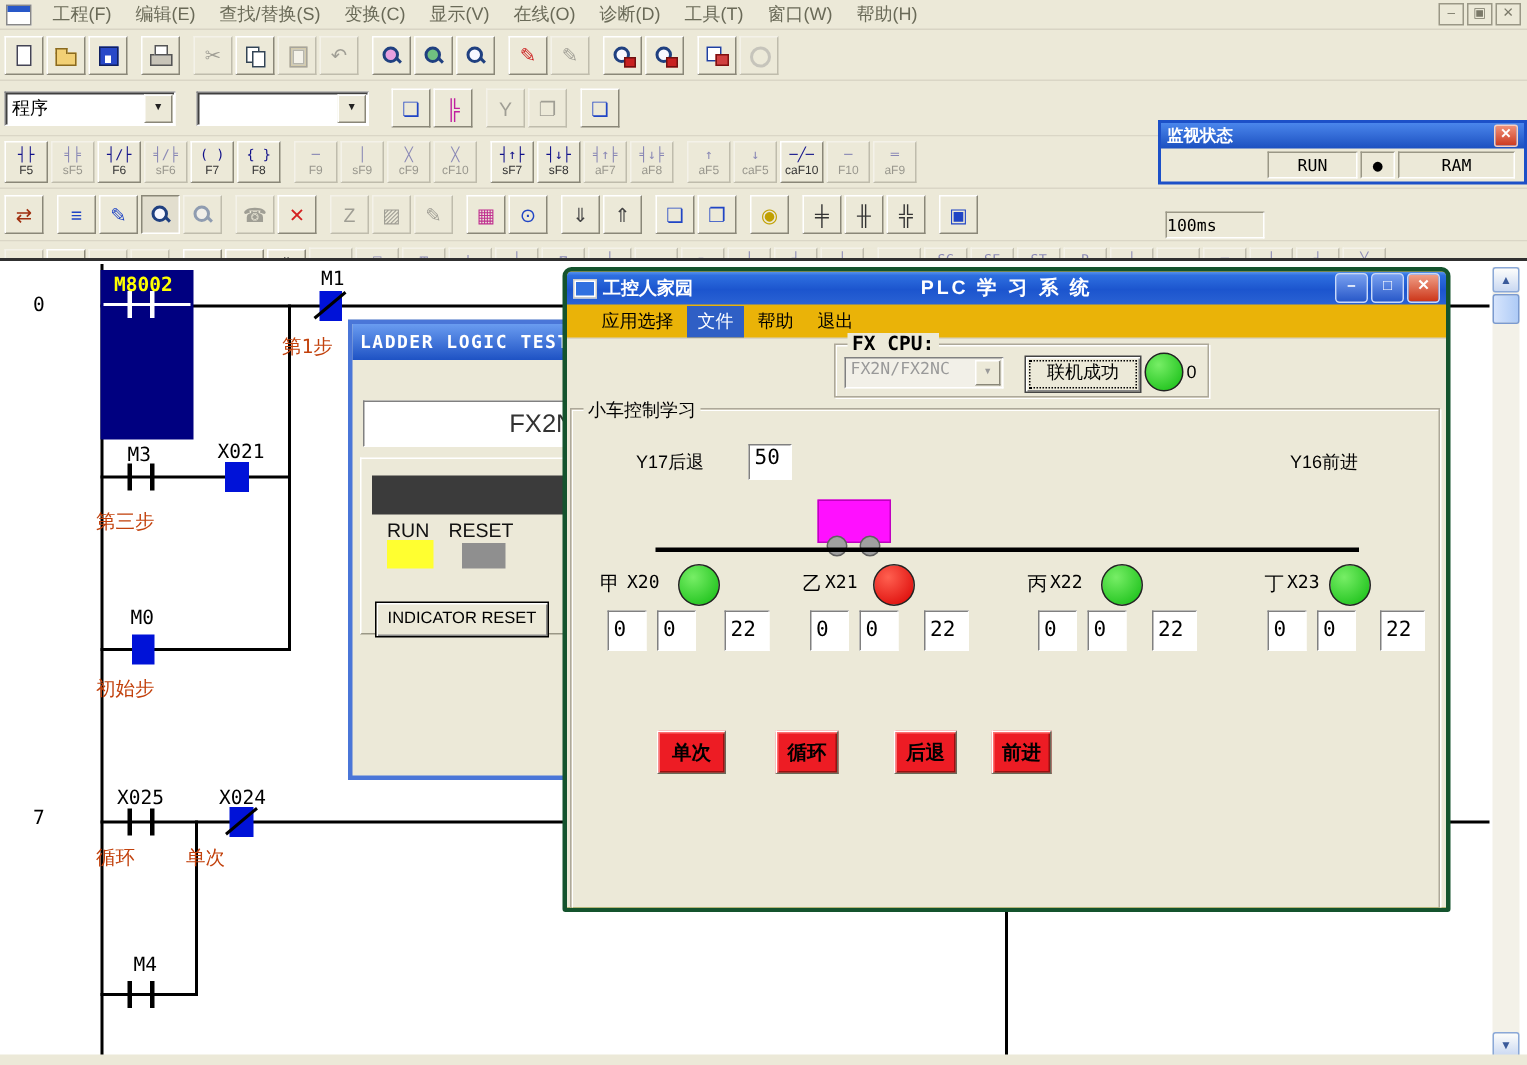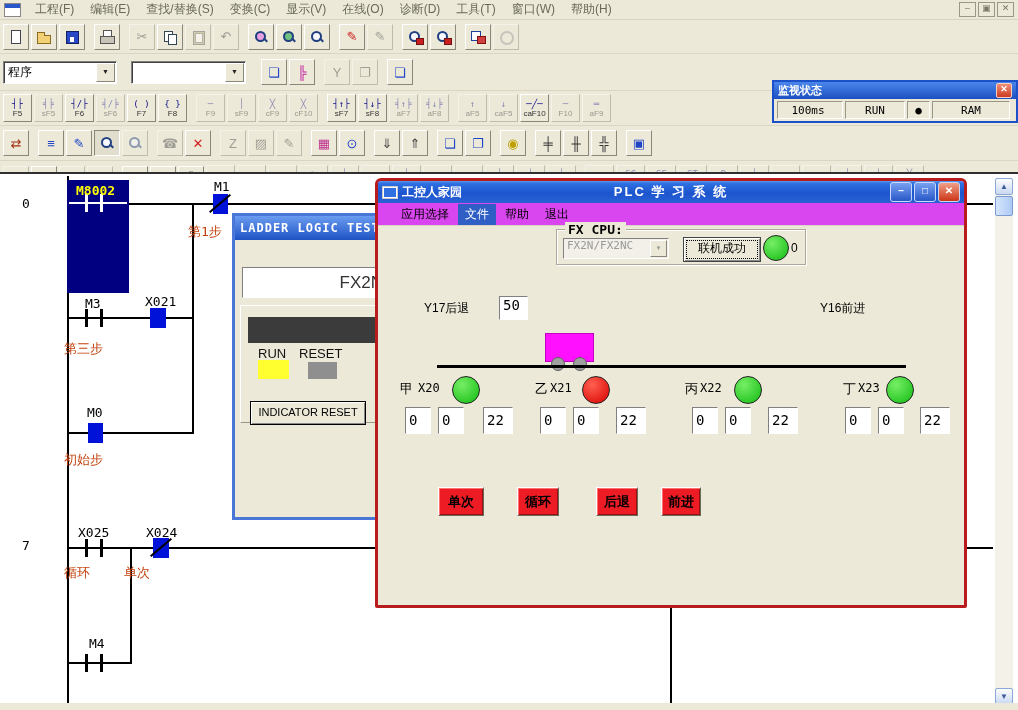--- a/index.html
+++ b/index.html
@@ -102,21 +102,21 @@
          border:1px solid;border-color:#fff #9A9786 #9A9786 #fff}
   .ltdark{position:absolute;left:7px;top:11px;width:150px;height:26px;background:#3B3B3B}
   .ltlabel{position:absolute;font-size:13px;color:#111}
   .ltbox{position:absolute}
   .ltreset{position:absolute;left:15px;top:185px;width:114px;height:22px;background:#ECE9D8;
          border:1px solid #000;box-shadow:inset 1px 1px 0 #fff,inset -1px -1px 0 #888;
          font-size:11px;text-align:center;line-height:20px;color:#000}
 
   
   .dlg{position:absolute;left:375px;top:178px;width:592px;height:430px;z-index:20;box-sizing:border-box;
-       border:3px solid #b91c1c;border-radius:6px 6px 2px 2px;background:#d946ef;overflow:hidden}
+       border:3px solid #14532d;border-radius:6px 6px 2px 2px;background:#eab308;overflow:hidden}
   .dlg .ttl{height:22px;background:linear-gradient(180deg,#5A96EE 0%,#2E6FE0 12%,#1C55CE 55%,#2A62D4 100%);
        display:flex;align-items:center;color:#fff;font-weight:bold;font-size:12px;padding:0 4px;position:relative}
   .dlg .dicon{width:14px;height:11px;background:#fff;border:1px solid #ccc;margin-right:4px;position:relative}
   .dlg .dicon::before{content:"";position:absolute;inset:1px;background:#3070E0}
   .dlg .tctr{position:absolute;left:0;right:0;text-align:center;font-size:13px;letter-spacing:2px;pointer-events:none}
   .dlg .tbtns{margin-left:auto;display:flex;gap:2px;z-index:2}
   .dbtn{width:20px;height:18px;border:1px solid #C8D8F8;border-radius:3px;color:#fff;font-size:10px;
         line-height:16px;text-align:center;background:linear-gradient(180deg,#78A0F0,#2858C8)}
   .dbtn.close{background:linear-gradient(180deg,#F0A088,#CC3518)}
   .dmenu{height:22px;display:flex;align-items:center;padding:0 16px;gap:2px;border-bottom:1px solid #D8D4C4}
@@ -589,21 +589,21 @@
       <div class="lt dev" style="left: 89px; top: 462px;">M4</div>
     </div>
 </div>
 
 <div class="monwin">
   <div class="ttl">
     <span>监视状态</span>
     <span class="cls">✕</span>
   </div>
   <div class="moncells" id="moncells">
-      <span class="moncell" style="width: 66px; text-align: center; padding-right: 4px;">100ms</span>
+      <span class="moncell" style="width: 66px; text-align: left; padding-right: 4px; margin-top: 40px;">100ms</span>
       <span class="moncell" style="width: 60px; text-align: center;">RUN</span>
       <span class="moncell" style="width: 23px; text-align: center;">●</span>
       <span class="moncell" style="width: 78px; text-align: center;">RAM</span>
     </div>
 </div>
 
 <div class="ltwin">
   <div class="ttl">LADDER LOGIC TEST</div>
   <div class="ltdisp">FX2N</div>
   <div class="ltpanel">
@@ -639,24 +639,27 @@
       <span class="grplbl b">FX CPU:</span>
     </div>
     <div class="dcombo">
       <span class="cval">FX2N/FX2NC</span>
       <span class="carr">▼</span>
     </div>
     <div class="connbtn">联机成功</div>
     <div class="lamp green" style="left:385px;top:9px;width:24px;height:24px"></div>
     <div class="cnt0">0</div>
 
+    <div class="grp" style="left:2px;top:46px;width:578px;height:368px">
+      <span class="grplbl">小车控制学习</span>
+    </div>
 
     <div class="dltxt" style="left:46px;top:74px">Y17后退</div>
     <div class="numin" style="left:121px;top:70px;width:29px;height:24px">50</div>
-    <div class="dltxt" style="left:442px;top:74px">Y16前进</div>
+    <div class="dltxt" style="left:482px;top:74px">Y16前进</div>
 
     <div class="cart"></div>
     <div class="wheel" style="left:173px;top:131px"></div>
     <div class="wheel" style="left:195px;top:131px"></div>
     <div class="track"></div>
 
     <div id="stations">
         <div class="stlbl" style="left: 22px; top: 154px;">甲</div>
         <div class="stlbl mono" style="left: 40px; top: 155px; font-size: 12px;">X20</div>
         <div class="lamp green" style="left: 74px; top: 150px; width: 26px; height: 26px;"></div>

